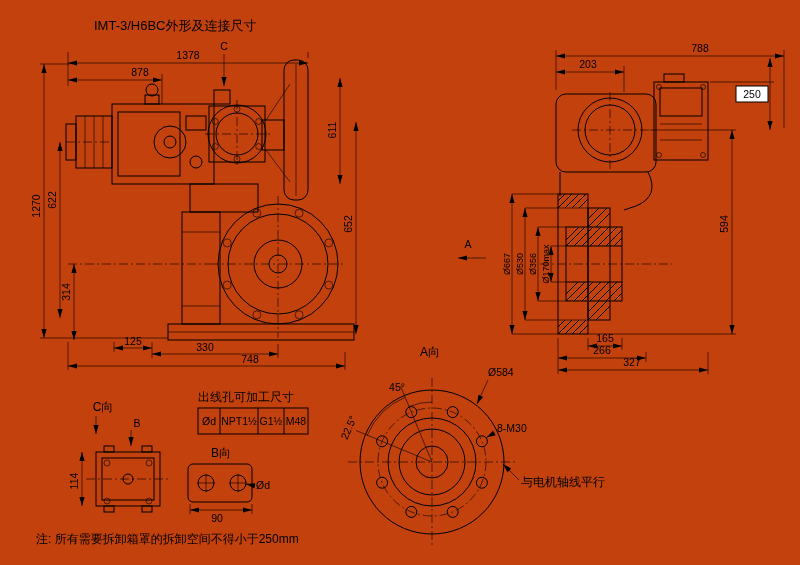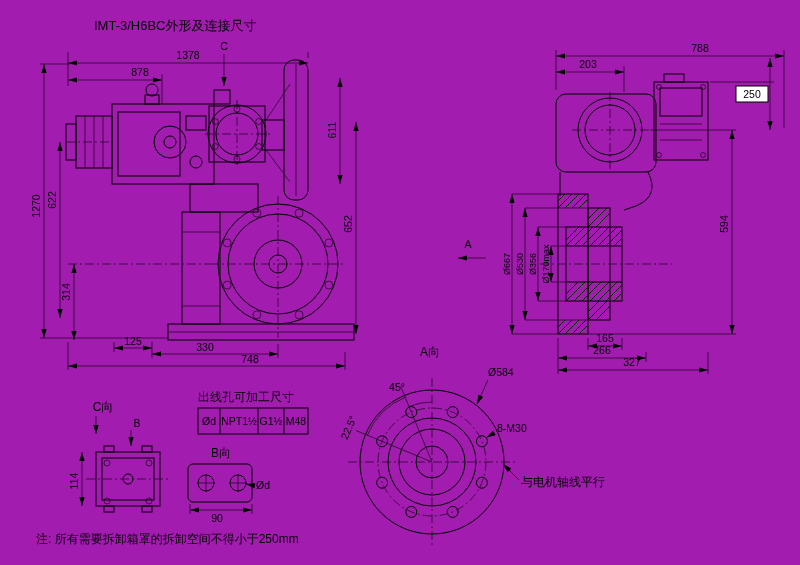--- a/index.html
+++ b/index.html
@@ -1,16 +1,16 @@
 <!DOCTYPE html>
 <html><head>
 <meta charset="utf-8">
 <style>
   html,body{margin:0;padding:0;background:#fff;}
-  .page{width:800px;height:565px;background:#a21caf;position:relative;overflow:hidden;}
+  .page{width:800px;height:565px;background:#c2410c;position:relative;overflow:hidden;}
   svg{display:block;}
   text{font-family:"Liberation Sans","DejaVu Sans",sans-serif;fill:#000;}
   .dim{font-size:10.5px;}
   .dim9{font-size:9px;}
   .cjk{font-size:12px;}
   .t-title{font-size:13px;}
   line,rect,circle,path,polyline,ellipse{stroke:#000;stroke-width:1;fill:none;}
   .thin{stroke-width:0.6;}
   .cl{stroke-width:0.6;stroke-dasharray:9 3 2 3;}
   .box{fill:#fff;}

